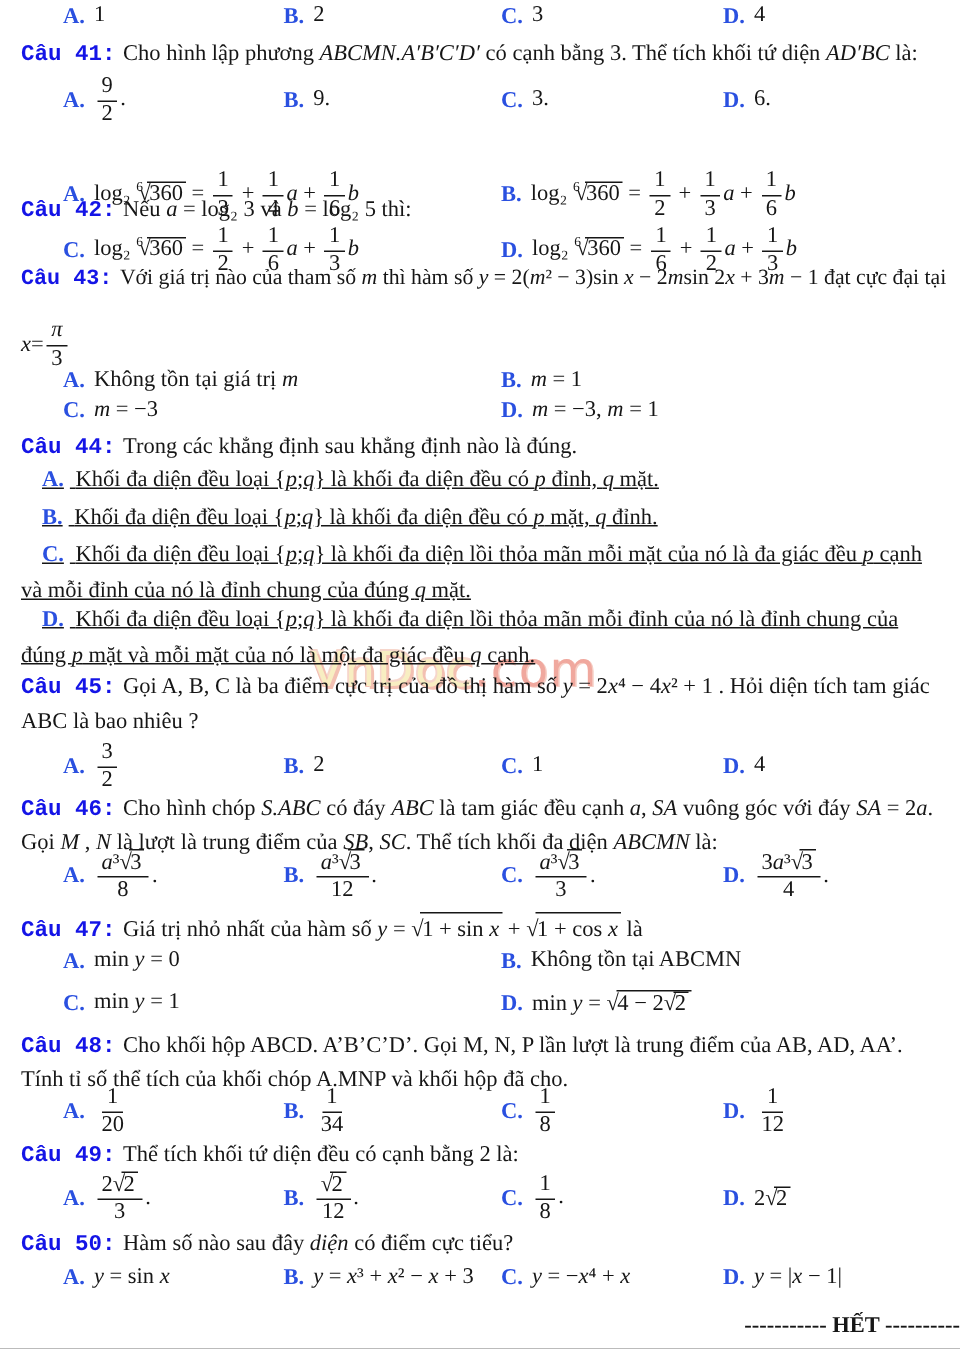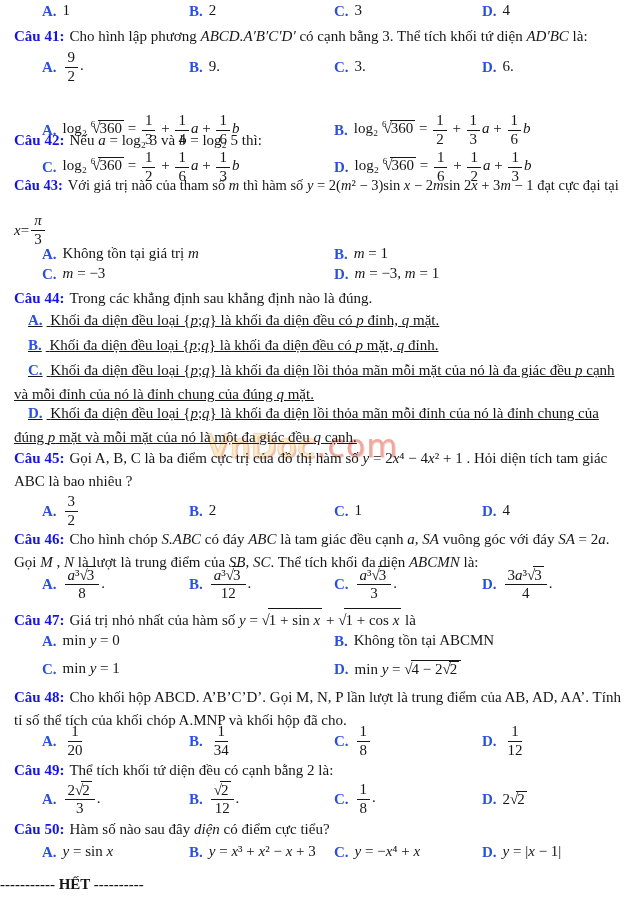--- a/index.html
+++ b/index.html
@@ -19,29 +19,29 @@
     font-family:"DejaVu Sans",sans-serif;
     font-weight:400;font-size:32px;letter-spacing:1px;
     white-space:nowrap;user-select:none;
   }
   .wm1{color:var(--c-wm1,#f8eec2);text-shadow:2px 2px 0 #f3c0b2,-1px -1px 0 #f6d6cb,1px -1px 0 #f6d6cb,-1px 1px 0 #f3c0b2;}
   .wm2{color:var(--c-wm2,#f0a89e);text-shadow:1px 1px 0 #f6cfc6;}
   
   .stem,.optrow,.optpara,.mathline,.footer{position:absolute;z-index:2;left:14px;width:612px;}
   .stem{margin:0;line-height:23px;}
   .stem.tight{font-size:14.5px;white-space:nowrap;width:626px;}
-  .qlabel{color:var(--c-q,#1414e6);font-weight:bold;margin-right:5px;}
+  .qlabel{color:var(--c-q,#1414e6);font-weight:bold;margin-right:5px;font-family:Liberation Mono, monospace;}
   .optrow{display:block;}
   .opt{position:absolute;top:0;bottom:0;display:flex;align-items:center;}
   .olabel{color:var(--c-o,#2a50e0);font-weight:bold;margin-right:6px;}
   .optpara{margin:0;line-height:24px;text-indent:14px;text-decoration:underline;}
   .optpara .olabel{margin-right:4px;}
   .mathline{display:flex;align-items:center;}
   .omath{line-height:1.05;}
-  .footer{top:872px;left:0;width:640px;text-align:left;font-weight:bold;margin:0;line-height:24px;}
+  .footer{top:872px;left:0;width:640px;text-align:right;font-weight:bold;margin:0;line-height:24px;}
   
   i{font-style:italic;}
   .frac{display:inline-flex;flex-direction:column;align-items:center;vertical-align:middle;margin:0 2px;line-height:1.15;}
   .frac .fn{display:block;padding:0 3px 0;border-bottom:1px solid currentColor;}
   .frac .fd{display:block;padding:0 3px;}
   .sqrt{white-space:nowrap;}
   .sqrt .sign{display:inline-block;font-style:normal;margin-right:-1px;}
   .sqrt .rad{display:inline-block;border-top:1px solid currentColor;padding:0 2px 0 1px;margin-left:-1px;}
   .sqrt .idx{display:inline-block;font-size:9px;position:relative;top:-6px;margin-right:-3px;}
 </style>
@@ -64,21 +64,21 @@
         </span>
         <span class="opt" style="left: 320px;">
           <b class="olabel">C.</b>
           <span class="omath">3</span>
         </span>
         <span class="opt" style="left: 468px;">
           <b class="olabel">D.</b>
           <span class="omath">4</span>
         </span>
       </div>
-      <p class="stem" style="top: 25px;"><b class="qlabel">Câu 41:</b><span>Cho hình lập phương <i>ABCD.A′B′C′D′</i> có cạnh bằng 3.  Thể tích khối tứ diện <i>AD′BC</i> là:</span></p>
+      <p class="stem" style="top: 25px;"><b class="qlabel">Câu 41:</b><span>Cho hình lập phương <i>ABCMN.A′B′C′D′</i> có cạnh bằng 3.  Thể tích khối tứ diện <i>AD′BC</i> là:</span></p>
       <div class="optrow" style="top: 45px; height: 44px;">
         <span class="opt" style="left: 28px;">
           <b class="olabel">A.</b>
           <span class="omath"><span class="frac">
               <span class="fn">9</span>
               <span class="fd">2</span>
             </span>.</span>
         </span>
         <span class="opt" style="left: 175px;">
           <b class="olabel">B.</b>

